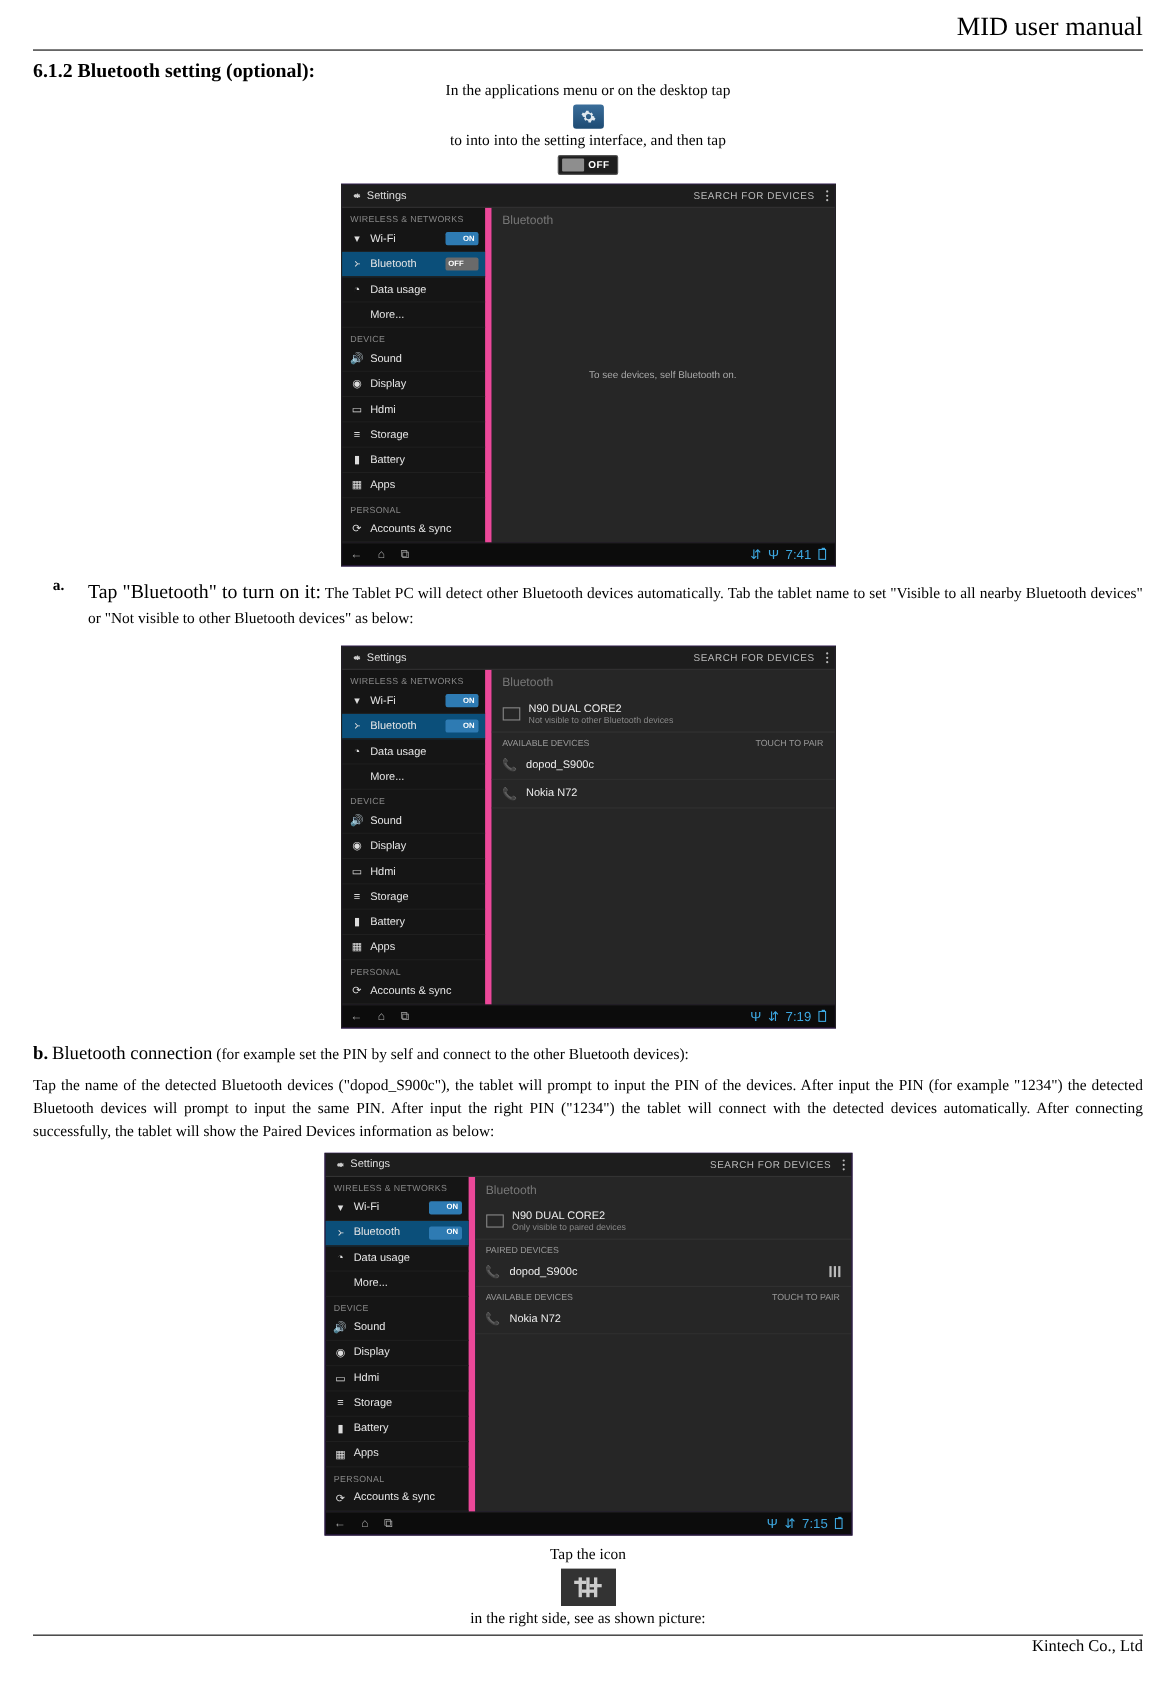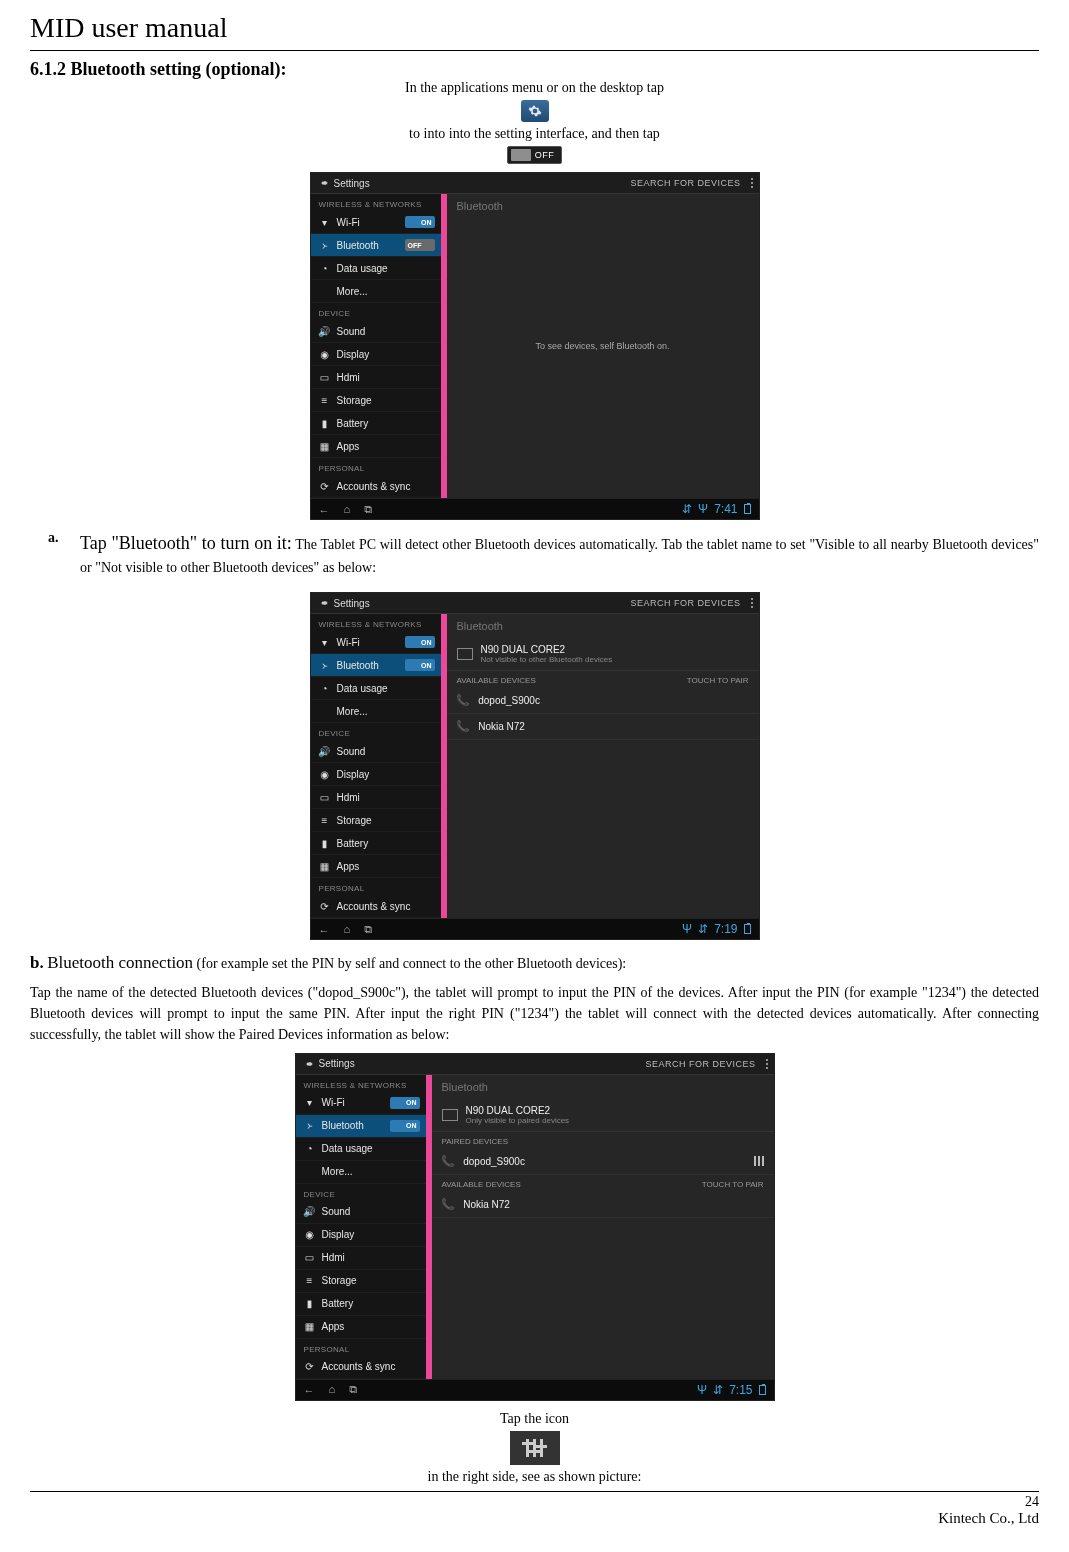--- a/index.html
+++ b/index.html
@@ -1,31 +1,31 @@
 <!DOCTYPE html>
 <html><head>
 <meta charset="utf-8">
 <style>
   * { box-sizing: border-box; margin: 0; padding: 0; }
   body { font-family: "Times New Roman", serif; background: #fff; color: #000; width: 1069px; margin: 0 auto; padding: 12px 30px 18px 30px; }
-  .header-title { font-size: 28px; }
+  .header-title { text-align: right; font-size: 24px; }
   hr.rule { border: none; border-top: 1.5px solid #000; margin: 6px 0 8px 0; }
   .section-heading { font-weight: bold; font-size: 18px; margin-bottom: 0; }
   .body-text { font-size: 14px; line-height: 1.5; margin-bottom: 6px; }
   .justify { text-align: justify; }
   .inline-row { display: flex; align-items: center; flex-wrap: wrap; gap: 4px; font-size: 14px; margin-bottom: 6px; flex-direction: column; }
   .indent-list { margin-left: 18px; }
   .item-row { display: flex; gap: 18px; font-size: 14px; margin-bottom: 6px; }
   .item-label { font-weight: bold; min-width: 14px; }
   .big-inline { font-size: 18px; }
   .sub-big { font-size: 17px; }
   
   .settings-chip { width: 28px; height: 22px; background: linear-gradient(#3a6d9a,#1e4b73); border-radius: 3px; display:inline-flex; align-items:center; justify-content:center; vertical-align: middle; }
   .settings-chip svg { width:14px; height:14px; }
-  .off-chip { display:inline-flex; align-items:center; background:#1e1e1e; border:1px solid #555; border-radius:2px; height:18px; padding:0 3px; vertical-align:middle; }
+  .off-chip { display:inline-flex; align-items:center; background:#1e1e1e; border:1px solid #555; border-radius:2px; height:18px; padding:0 3px; vertical-align:middle;font-weight:bold; }
   .off-chip .knob { width:20px; height:12px; background:#8e8e8e; border-radius:1px; margin-right:4px; }
   .off-chip .txt { color:#fff; font-family: Arial, sans-serif; font-size:9px; letter-spacing:0.5px; padding-right:4px; }
   .sliders-chip { width:50px; height:34px; background:#333; display:inline-flex; align-items:center; justify-content:center; gap:4px; vertical-align:middle; }
   .sliders-chip .bar { width:3px; height:18px; background:#ccc; position:relative; }
   .sliders-chip .bar::after { content:""; position:absolute; left:-4px; width:11px; height:3px; background:#ccc; }
   .sliders-chip .bar:nth-child(1)::after { top:3px; }
   .sliders-chip .bar:nth-child(2)::after { top:11px; }
   .sliders-chip .bar:nth-child(3)::after { top:6px; }
   
   .shot-wrap { display:flex; justify-content:center; margin: 8px 0 10px 0; }
@@ -508,17 +508,14 @@
   <span>Tap the icon</span>
   <span class="sliders-chip">
     <span class="bar"></span>
       <span class="bar"></span>
       <span class="bar"></span>
   </span>
   <span>in the right side, see as shown picture:</span>
 </div>
 
 <div class="footer-area">
-  <div class="pagewrap">
-      <span>24</span>
-    </div>
   <div class="company">Kintech Co., Ltd</div>
 </div>
 
 </body></html>

